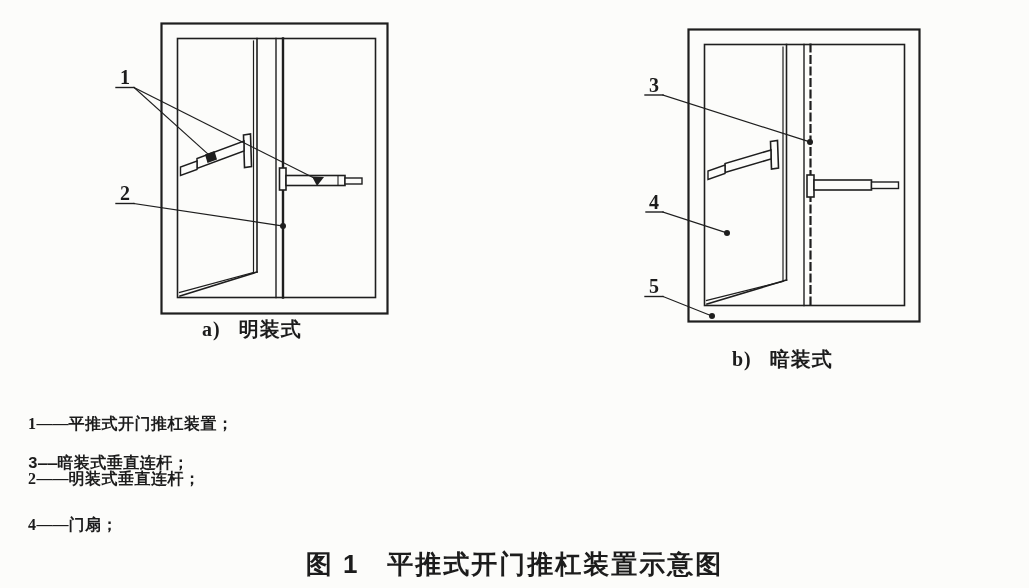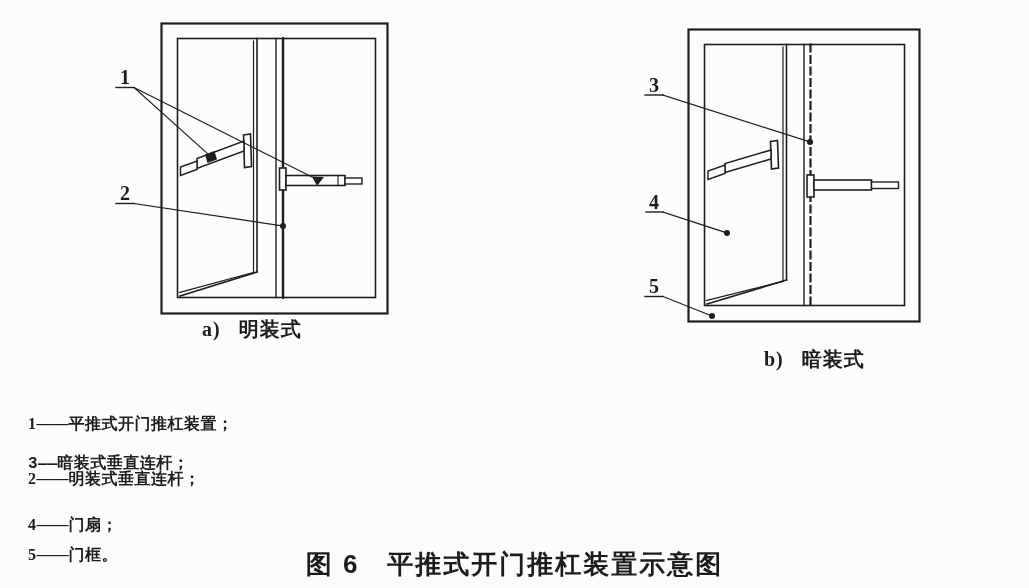--- a/index.html
+++ b/index.html
@@ -132,35 +132,32 @@
 
   <div class="txt callout" style="left:114px;top:67px;">1</div>
   <div class="txt callout" style="left:114px;top:183px;">2</div>
   <div class="txt callout" style="left:643px;top:75px;">3</div>
   <div class="txt callout" style="left:643px;top:192px;">4</div>
   <div class="txt callout" style="left:643px;top:276px;">5</div>
 
   <div class="txt subcaption" style="left:202px;top:318px;">
     <span>a)</span><span class="gap"></span><span>明装式</span>
   </div>
-  <div class="txt subcaption" style="left:732px;top:348px;margin-left:32px;">
+  <div class="txt subcaption" style="left:732px;top:348px;">
     <span>b)</span><span class="gap"></span><span>暗装式</span>
   </div>
 
   <div class="txt legend-row" style="top:384px;">
     <span>1</span><span class="dash">——</span><span>平推式开门推杠装置；</span>
   </div>
   <div class="txt legend-row" style="top:439px;text-align:right;">
     <span>2</span><span class="dash">——</span><span>明装式垂直连杆；</span>
   </div>
   <div class="txt legend-row" style="top:424px;font-family:Liberation Mono, monospace;">
     <span>3</span><span class="dash">——</span><span>暗装式垂直连杆；</span>
   </div>
   <div class="txt legend-row" style="top:485px;text-align:right;">
     <span>4</span><span class="dash">——</span><span>门扇；</span>
   </div>
-  <div class="txt legend-row" style="top:515px;">
-    <span>5</span><span class="dash">——</span><span>门框。</span>
-  </div>
 
-  <div class="txt fig-title" style="top:549px;">图 6　平推式开门推杠装置示意图</div>
+  <div class="txt fig-title" style="top:549px;">图 1　平推式开门推杠装置示意图</div>
 
 </div>
 
 </body></html>

